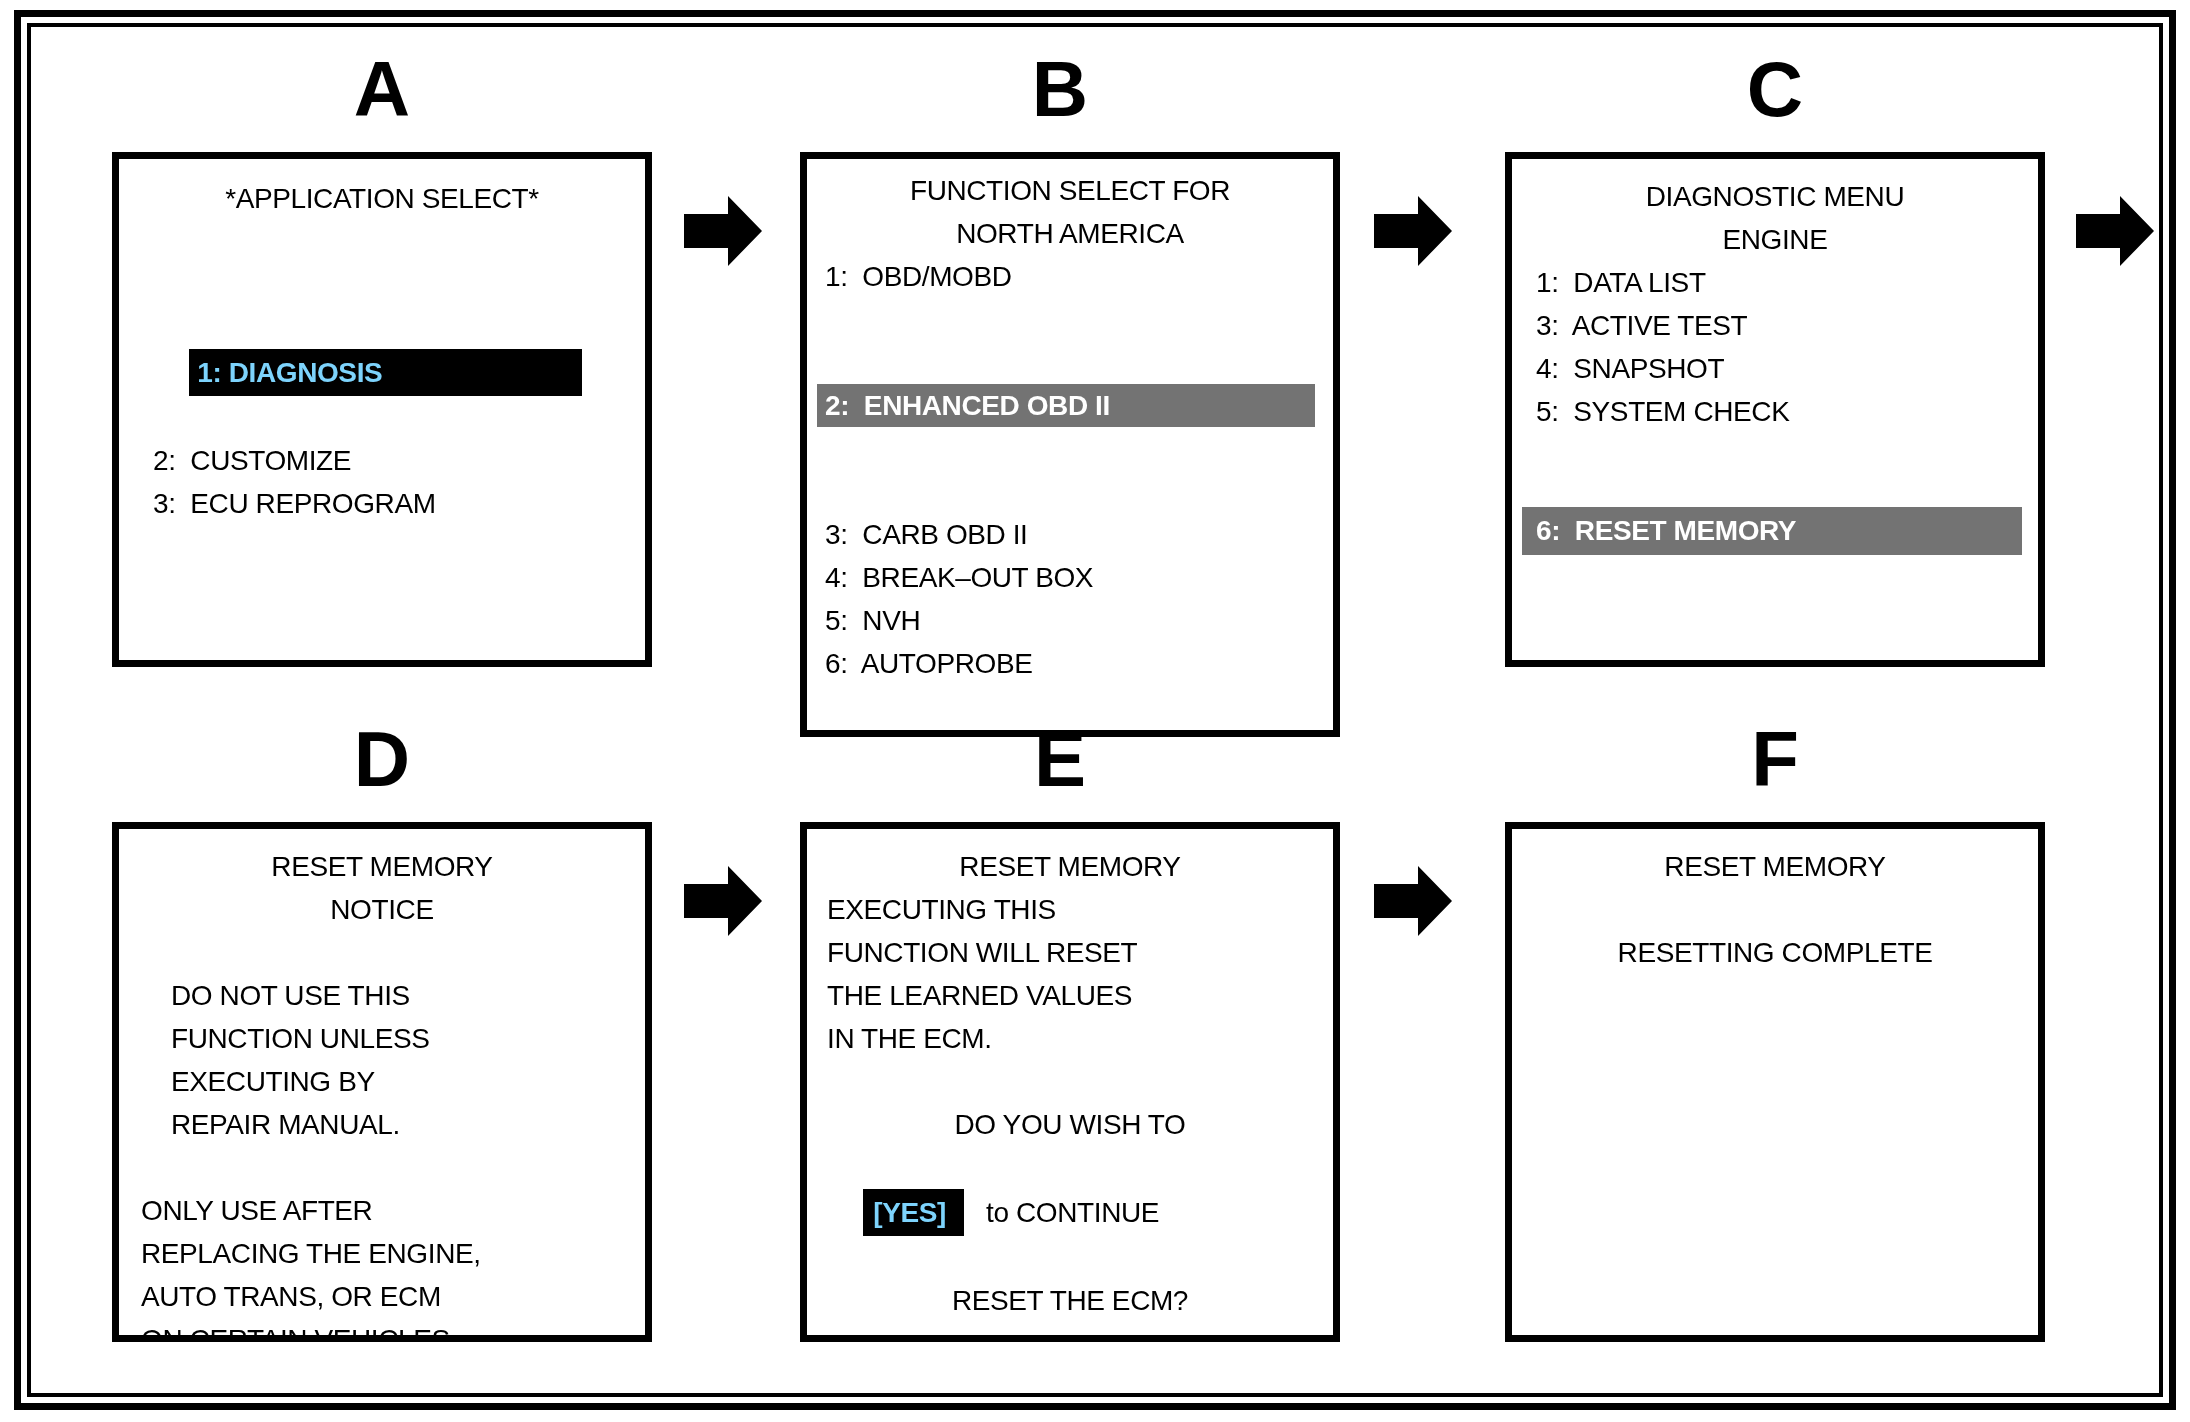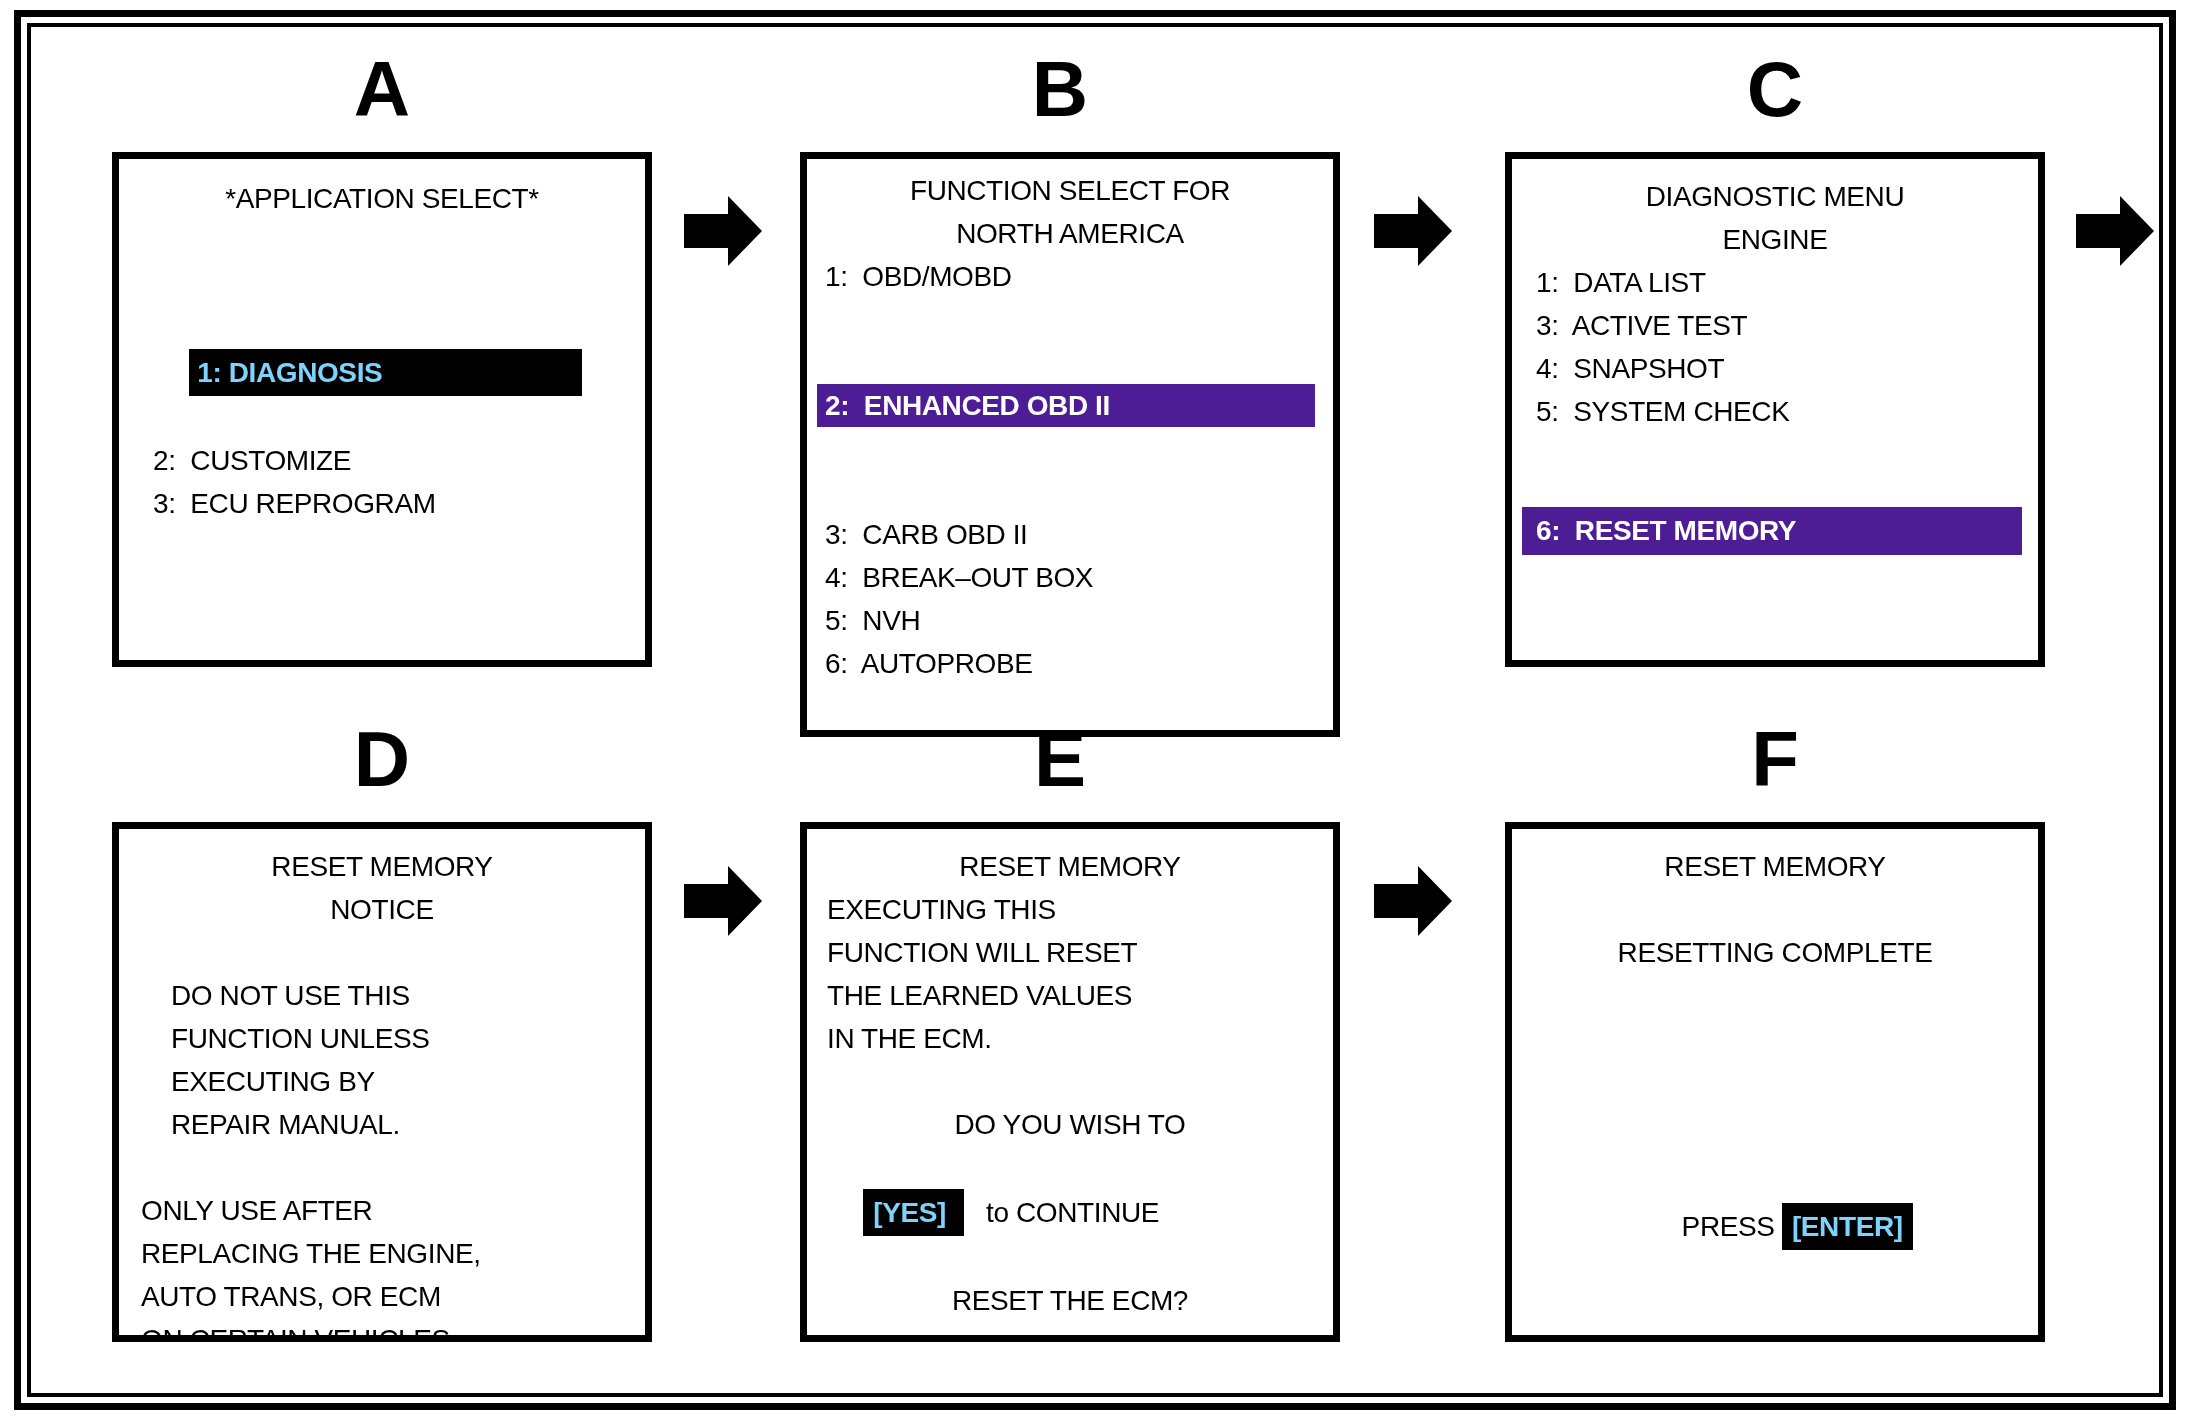--- a/index.html
+++ b/index.html
@@ -73,21 +73,21 @@
   .screen .center {
     text-align: center;
   }
   .hl {
     background: #000;
     color: #7dd3fc;
     font-weight: bold;
     display: inline-block;
   }
   .hl-full {
-    background: #4c1d95;
+    background: #737373;
     color: #fff;
     font-weight: bold;
     display: block;
   }
   .spacer { height: 43px; }
 
   
   .arrow {
     position: absolute;
     width: 86px;
@@ -206,18 +206,15 @@
     <svg width="86" height="86" viewBox="0 0 86 86" aria-hidden="true">
       <polygon points="4,26 48,26 48,8 82,43 48,78 48,60 4,60" fill="#000"></polygon>
     </svg>
   </div>
 
   <div class="panel-letter" style="left:1715px; top:720px;">F</div>
   <div class="screen" style="left:1505px; top:822px; width:540px; height:520px; padding:16px 12px 0 12px;">
     <div class="line center">RESET MEMORY</div>
     <div class="spacer"></div>
     <div class="line center">RESETTING COMPLETE</div>
-    <div style="position:absolute; left:0; right:0; bottom:42px; text-align:center; white-space:pre;">
-      <span>PRESS </span><span class="hl" style="padding:2px 10px 2px 10px;">[ENTER]</span>
-    </div>
   </div>
 
 </div>
 
 </body></html>

